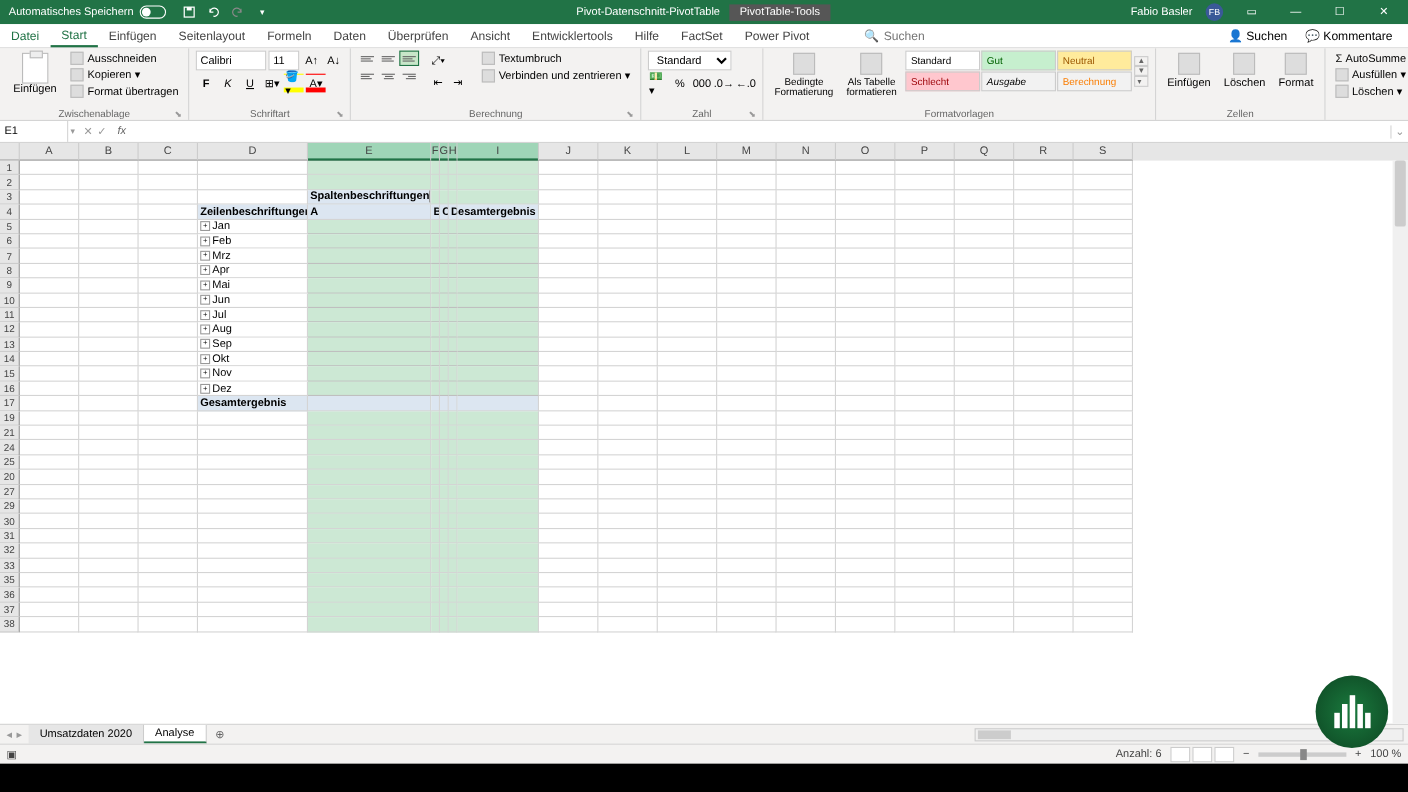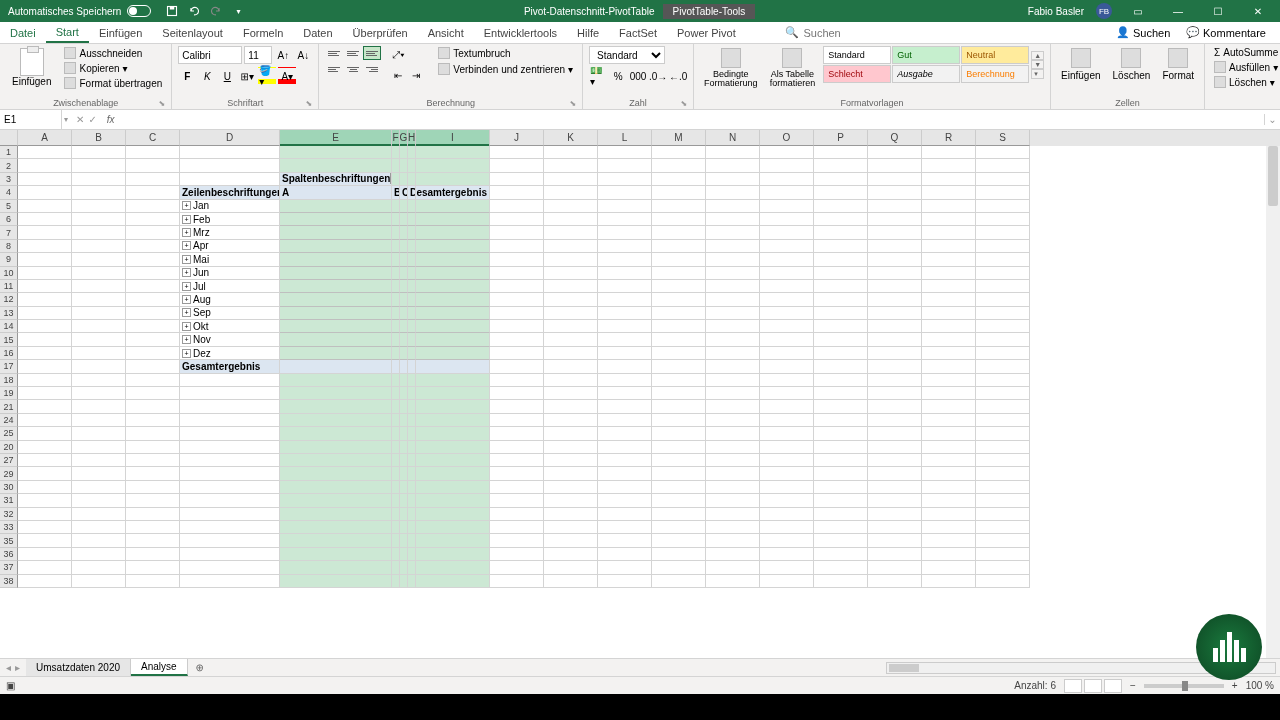--- a/index.html
+++ b/index.html
@@ -833,42 +833,20 @@
             <div class="cell" style="width: 54px;"></div>
             <div class="cell" style="width: 54px;"></div>
             <div class="cell" style="width: 54px;"></div>
             <div class="cell" style="width: 54px;"></div>
             <div class="cell" style="width: 54px;"></div>
             <div class="cell" style="width: 54px;"></div>
             <div class="cell" style="width: 54px;"></div>
             <div class="cell" style="width: 54px;"></div>
           </div>
           <div class="row">
-            <div class="row-h">18</div>
-            <div class="cell" style="width: 54px;"></div>
-            <div class="cell" style="width: 54px;"></div>
-            <div class="cell" style="width: 54px;"></div>
-            <div class="cell" style="width: 100px;"></div>
-            <div class="cell sel" style="width: 112px;"></div>
-            <div class="cell sel" style="width: 8px;"></div>
-            <div class="cell sel" style="width: 8px;"></div>
-            <div class="cell sel" style="width: 8px;"></div>
-            <div class="cell sel" style="width: 74px;"></div>
-            <div class="cell" style="width: 54px;"></div>
-            <div class="cell" style="width: 54px;"></div>
-            <div class="cell" style="width: 54px;"></div>
-            <div class="cell" style="width: 54px;"></div>
-            <div class="cell" style="width: 54px;"></div>
-            <div class="cell" style="width: 54px;"></div>
-            <div class="cell" style="width: 54px;"></div>
-            <div class="cell" style="width: 54px;"></div>
-            <div class="cell" style="width: 54px;"></div>
-            <div class="cell" style="width: 54px;"></div>
-          </div>
-          <div class="row">
             <div class="row-h">19</div>
             <div class="cell" style="width: 54px;"></div>
             <div class="cell" style="width: 54px;"></div>
             <div class="cell" style="width: 54px;"></div>
             <div class="cell" style="width: 100px;"></div>
             <div class="cell sel" style="width: 112px;"></div>
             <div class="cell sel" style="width: 8px;"></div>
             <div class="cell sel" style="width: 8px;"></div>
             <div class="cell sel" style="width: 8px;"></div>
             <div class="cell sel" style="width: 74px;"></div>

